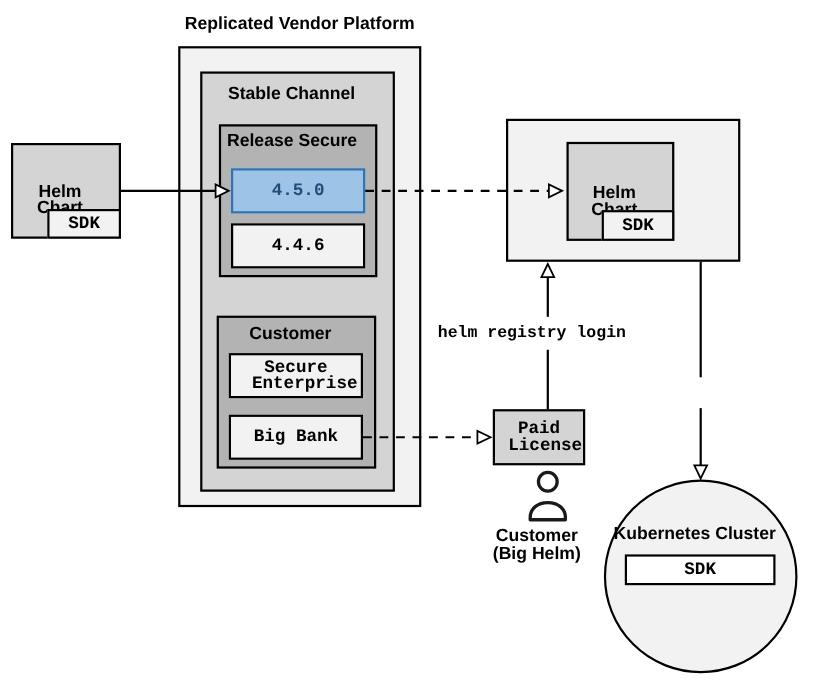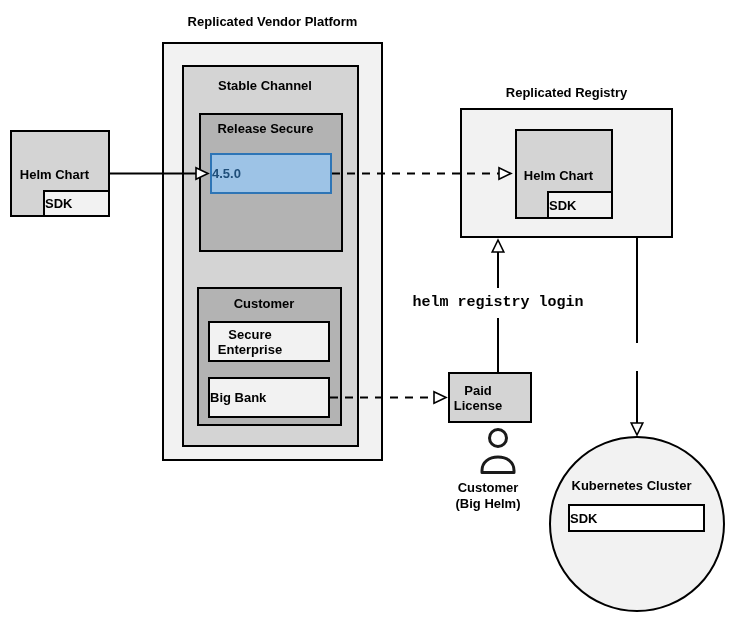--- a/index.html
+++ b/index.html
@@ -6,25 +6,25 @@
   .stage{position:relative;width:747px;height:634px;background:#ffffff;overflow:hidden;
          font-family:"Liberation Sans",sans-serif;}
   .box{position:absolute;box-sizing:border-box;border:2px solid #000;}
   .light{background:var(--light,#F2F2F2);}
   .mid{background:var(--mid,#D4D4D4);}
   .dark{background:var(--dark,#B3B3B3);}
   .white{background:#ffffff;}
   .blue{background:var(--blue-fill,#9DC3E6);border-color:var(--blue-border,#2E75B6);}
   .blue .lbl{color:var(--blue-text,#1F4E79);}
   .circle{border-radius:50%;}
-  .lbl{font-weight:bold;font-size:13px;line-height:15px;color:#000;}
+  .lbl{font-weight:bold;font-size:16px;line-height:15px;color:#000;}
   .title{position:absolute;text-align:center;}
   .boxtitle{position:absolute;left:0;right:11px;text-align:center;}
-  .flexc{display:flex;align-items:center;justify-content:flex-start;text-align:center;}
-  .mono{position:absolute;text-align:center;font-family:"Liberation Mono","DejaVu Sans Mono",monospace;
+  .flexc{display:flex;align-items:center;justify-content:center;text-align:center;font-family:Liberation Mono, monospace;}
+  .mono{position:absolute;text-align:left;font-family:"Liberation Mono","DejaVu Sans Mono",monospace;
         font-weight:bold;font-size:15px;line-height:16px;color:#000;}
   .edges{position:absolute;left:0;top:0;pointer-events:none;}
   .edge{stroke:#000;stroke-width:2;fill:none;}
   .dash{stroke-dasharray:8 7;}
   .head{fill:#fff;stroke:#000;stroke-width:1.6;}
   .person{position:absolute;}
 </style>
 </head>
 <body>
 
@@ -36,39 +36,41 @@
   <div class="box mid" style="left:182px;top:65px;width:177px;height:382px">
     <div class="boxtitle lbl" style="top:11px">Stable Channel</div>
   </div>
 
   <div class="box dark" style="left:199px;top:113px;width:144px;height:139px">
     <div class="boxtitle lbl" style="top:6px">Release Secure</div>
   </div>
   <div class="box blue flexc" style="left:210px;top:153px;width:122px;height:41px">
     <span class="lbl">4.5.0</span>
   </div>
+  <div class="box light flexc" style="left:210px;top:203px;width:122px;height:41px">
+    <span class="lbl">4.4.6</span>
+  </div>
 
   <div class="box dark" style="left:197px;top:287px;width:145px;height:139px">
     <div class="boxtitle lbl" style="top:7px">Customer</div>
   </div>
   <div class="box light flexc" style="left:208px;top:321px;width:122px;height:41px">
     <span class="lbl" style="width:80px">Secure Enterprise</span>
   </div>
   <div class="box light flexc" style="left:208px;top:377px;width:122px;height:41px">
     <span class="lbl">Big Bank</span>
   </div>
 
   <div class="box mid" style="left:10px;top:130px;width:100px;height:87px">
     <div class="boxtitle lbl" style="top:35px">Helm Chart</div>
     <div class="box light flexc" style="right:-2px;bottom:-2px;width:67px;height:27px">
       <span class="lbl">SDK</span>
     </div>
   </div>
 
-  <div class="title lbl" style="left:460px;top:85px;width:213px">Replicated Registry</div>
   <div class="box light" style="left:460px;top:108px;width:213px;height:130px"></div>
   <div class="box mid" style="left:515px;top:129px;width:98px;height:90px">
     <div class="boxtitle lbl" style="top:37px">Helm Chart</div>
     <div class="box light flexc" style="right:-2px;bottom:-2px;width:66px;height:28px">
       <span class="lbl">SDK</span>
     </div>
   </div>
 
   <div class="box mid flexc" style="left:448px;top:372px;width:84px;height:51px">
     <span class="lbl" style="width:56px">Paid License</span>

